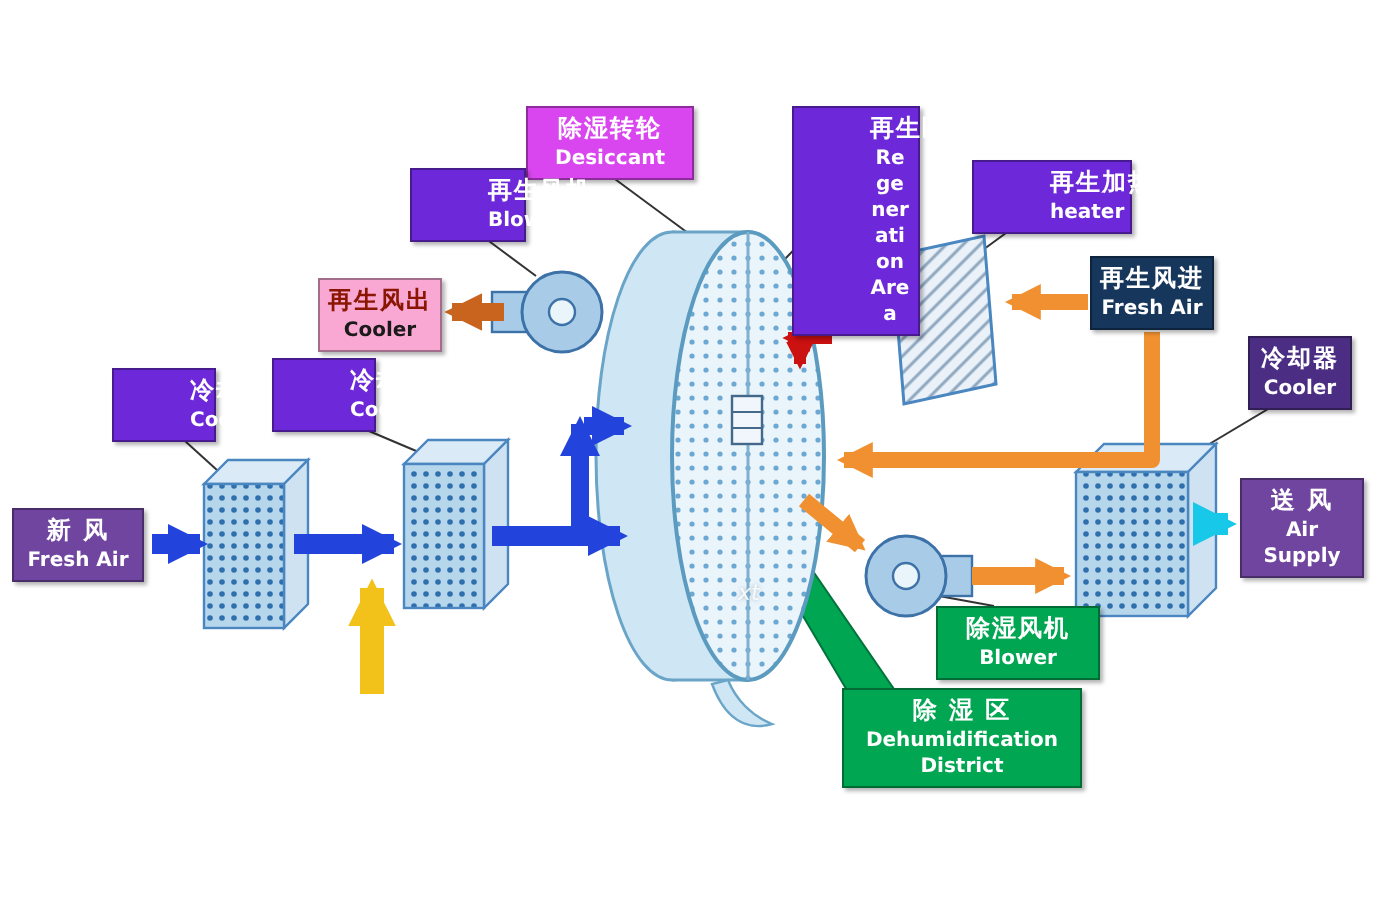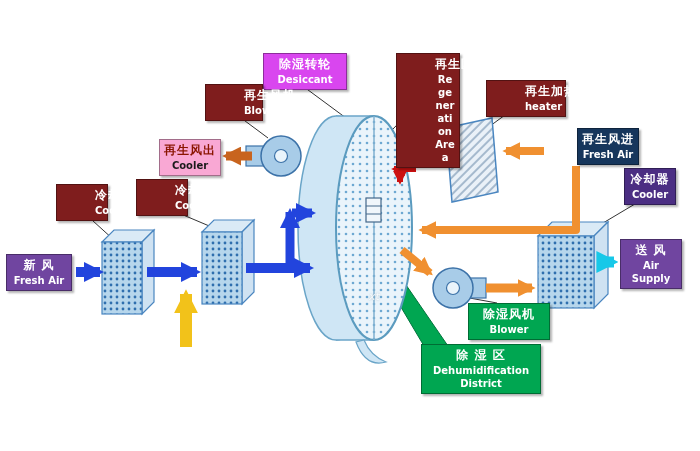--- a/index.html
+++ b/index.html
@@ -6,23 +6,23 @@
   #stage{position:relative;width:700px;height:451px;background:#ffffff;overflow:hidden;
          font-family:"DejaVu Sans","Liberation Sans",sans-serif;}
   #diagram-svg{position:absolute;left:0;top:0;}
   .lbl{position:absolute;box-sizing:border-box;padding:3px 4px;text-align:center;
        font-weight:bold;color:#fff;line-height:1.3;border:1px solid rgba(0,0,0,.35);
        box-shadow:1.5px 1.5px 2px rgba(0,0,0,.3);}
   .lbl .zh{font-size:12px;letter-spacing:1px;white-space:nowrap;}
   .lbl .en{font-size:10px;}
   .wrap .en{word-break:break-all;white-space:normal;}
   .c-darkteal{background:#d946ef;}
-  .c-teal{background:#7f1d1d;padding-left:38px;}
+  .c-teal{background:#6d28d9;padding-left:38px;}
   .c-orange{background:#f9a8d4;}
-  .c-navy{background:#16365c;margin-left:32px;}
+  .c-navy{background:#16365c;}
   .c-darkpurple{background:#4b2e83;}
   .c-purple{background:#7045a0;}
   .c-yellow{background:#f2c21a;}
   .c-green{background:#00a651;}
   .t-red{color:#8a1500;}
   .t-black{color:#1a1a1a;}
   .watermark{position:absolute;left:348px;top:290px;font-size:11px;color:rgba(255,255,255,.85);
              text-shadow:0 0 2px rgba(120,150,170,.6);font-style:italic;margin-left:21px;}
 </style>
 </head>

